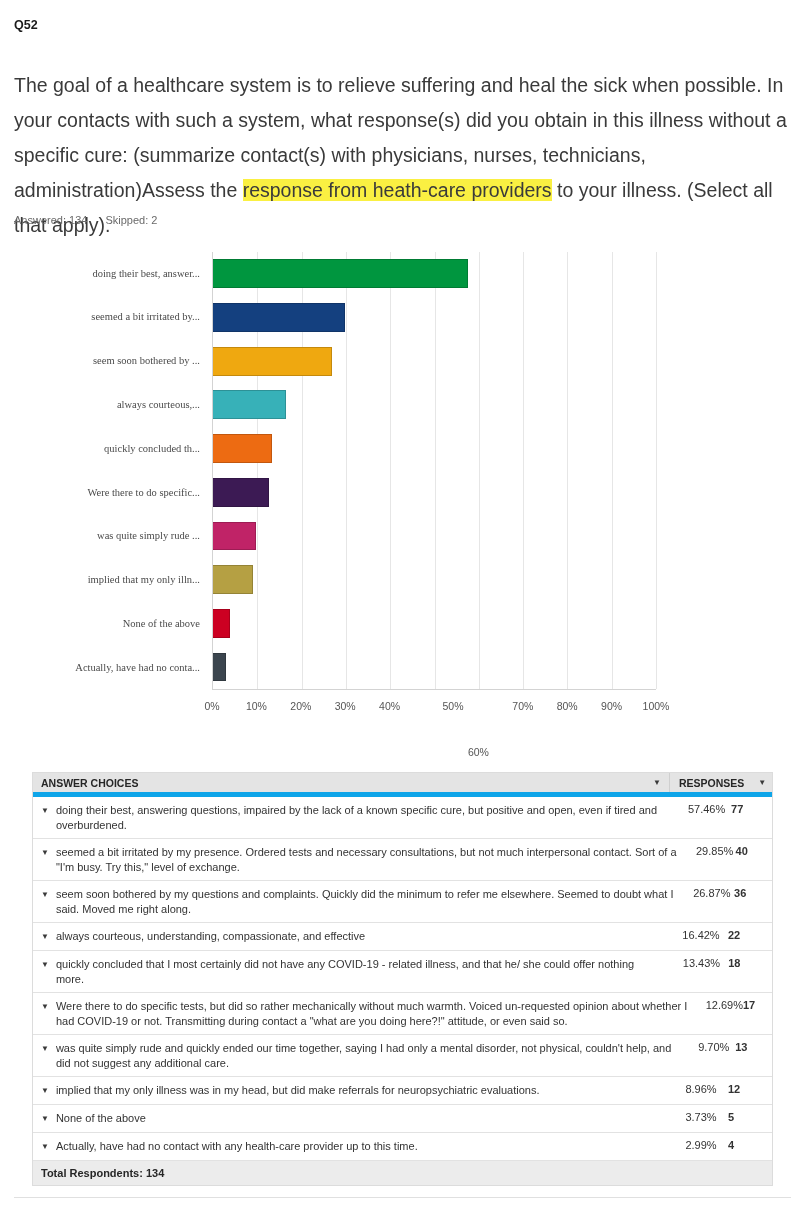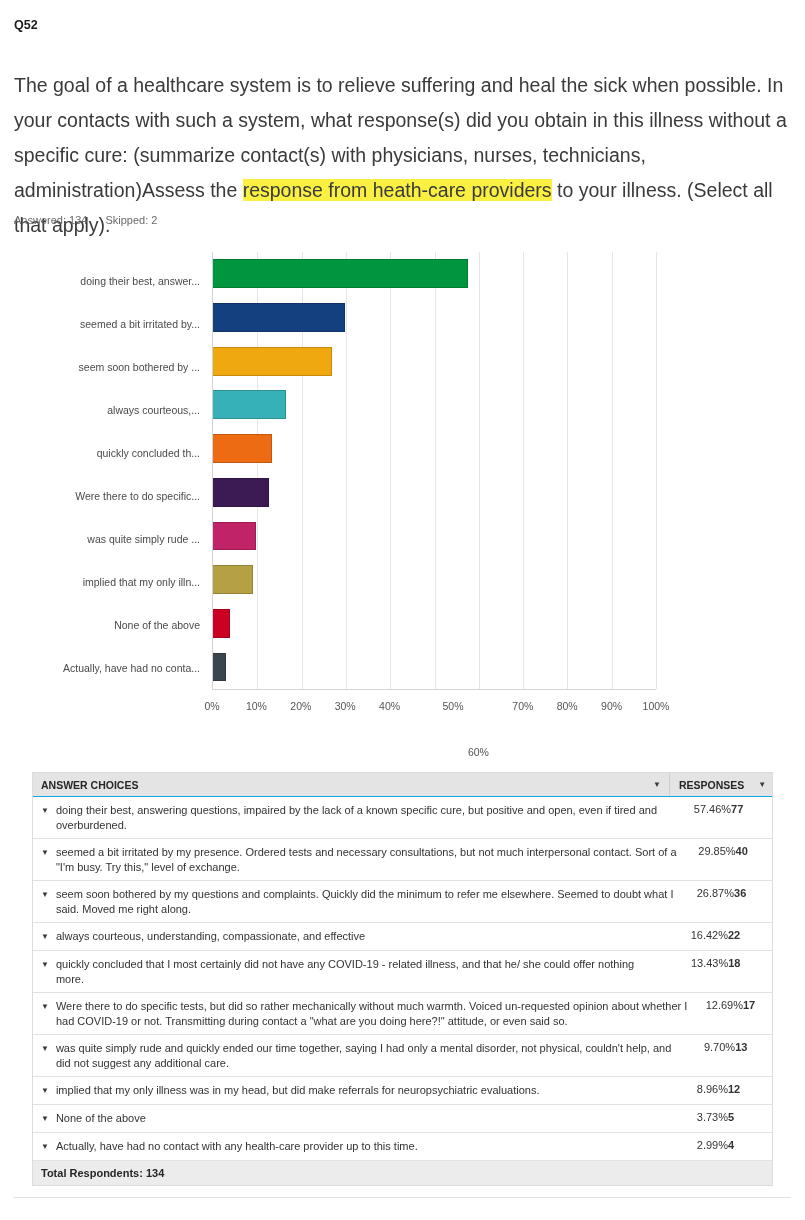--- a/index.html
+++ b/index.html
@@ -78,23 +78,24 @@
     display: flex;
     align-items: center;
   }
   .bar {
     height: 66%;
     border: 1px solid rgba(0,0,0,.18);
     border-left: none;
   }
   .ylabels {
     position: absolute;
-    left: 0; top: 12px;
+    left: 0; top: 4px;
     width: 192px;
     bottom: 38px;
+    font-family: Liberation Serif, serif;
   }
   .ylabel {
     height: 10%;
     display: flex;
     align-items: center;
     justify-content: flex-end;
     text-align: right;
     font-size: 10.5px;
     line-height: 12.5px;
     color: #4a4a4a;
@@ -118,21 +119,21 @@
   .table {
     position: absolute;
     left: 32px; top: 772px;
     width: 741px;
     border: 1px solid #dcdcdc;
     font-size: 11px;
   }
   .thead {
     display: flex;
     background: #e4e4e4;
-    border-bottom: 1px solid #0ea5e9;
+    border-bottom: 5px solid #0ea5e9;
     height: 24px;
     align-items: center;
     font-weight: bold;
     font-size: 10.5px;
     color: #262626;
   }
   .th-choices {
     flex: 1 1 auto;
     padding-left: 8px;
     display: flex;
@@ -169,21 +170,21 @@
   .tri {
     color: #3a3a3a;
     font-size: 8px;
     line-height: 15px;
     flex: 0 0 auto;
   }
   .td-pct {
     width: 58px;
     padding: 6px 0 6px 4px;
     color: #333;
-    text-align: right;
+    text-align: center;
   }
   .td-cnt {
     width: 44px;
     padding: 6px 10px 6px 0;
     color: #333;
     text-align: left;
     font-weight: bold;
   }
   .tfoot {
     background: #ececec;

